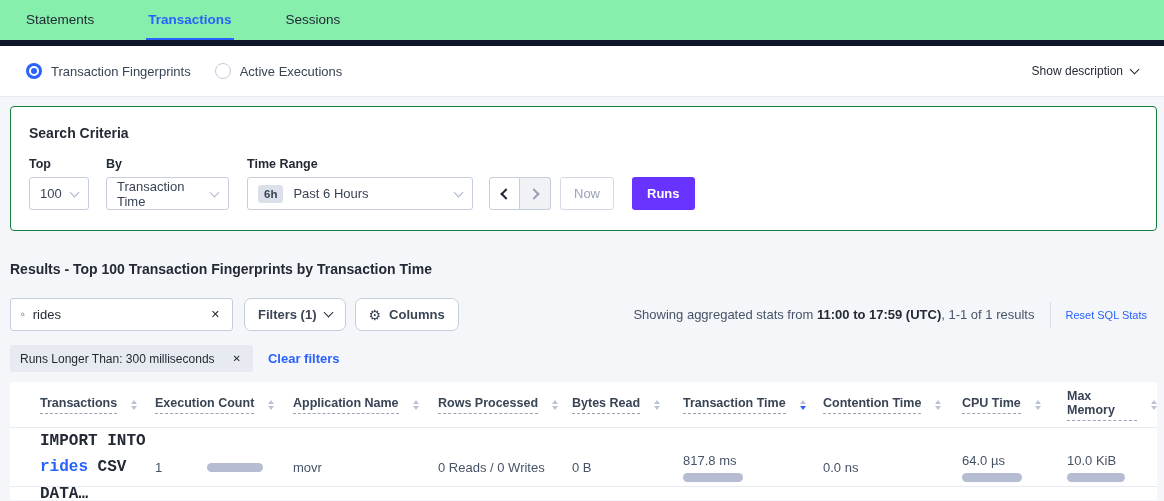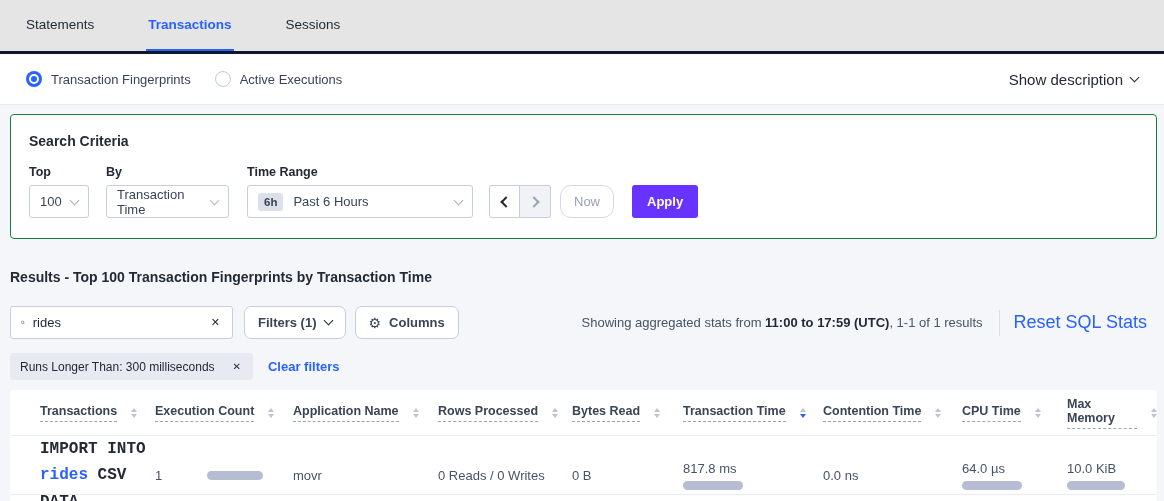--- a/index.html
+++ b/index.html
@@ -1,69 +1,69 @@
 <!DOCTYPE html>
 <html><head>
 <meta charset="utf-8">
 <style>
   * { margin:0; padding:0; box-sizing:border-box; }
   body { font-family:"Liberation Sans", sans-serif; }
   .page { width:1164px; height:501px; background:#F4F6FA; overflow:hidden; font-size:13px; color:#475366; }
 
   
-  .topbar { background:#e5e5e5; height:54px; display:flex; align-items:stretch; padding-left:24px; border-bottom:3px solid #0f172a; }
+  .topbar { background:#86efac; height:46px; display:flex; align-items:stretch; padding-left:24px; border-bottom:6px solid #0f172a; }
   .tab { display:flex; align-items:center; padding:0 2px; margin-right:50px; font-size:13.5px; color:#242A35; cursor:pointer; border-bottom:2.5px solid transparent; }
   .tab.active { color:#2962FF; border-bottom-color:#2962FF; font-weight:bold; }
 
   
   .subbar { background:#fff; height:51px; display:flex; align-items:center; justify-content:space-between; padding:0 26px 0 26px; border-bottom:1px solid #E7ECF3; }
   .radios { display:flex; align-items:center; gap:24px; }
   .radio-opt { display:flex; align-items:center; gap:9px; cursor:pointer; color:#394455; font-size:13px; }
   .radio-on { width:16px; height:16px; border-radius:50%; background:#2962FF; display:flex; align-items:center; justify-content:center; }
   .radio-on .dot { width:10px; height:10px; border-radius:50%; background:#2962FF; border:2px solid #fff; }
   .radio-off { width:16px; height:16px; border-radius:50%; background:#fff; border:1px solid #C3CAD9; }
-  .show-desc { display:flex; align-items:center; gap:8px; color:#242A35; font-size:15px; cursor:pointer; }
+  .show-desc { display:flex; align-items:center; gap:8px; color:#242A35; font-size:12px; cursor:pointer; }
 
   .chev { width:7px; height:7px; border-right:1.6px solid #242A35; border-bottom:1.6px solid #242A35; transform:rotate(45deg); margin-top:-3px; }
   .chev.lt { border-color:#A8B1C7; }
 
   
   .criteria-card { margin:9px 7px 0 10px; background:#fff; border:1px solid #15803d; border-radius:4px; padding:18px 18px 20px 18px; }
   .criteria-title { font-size:14px; font-weight:bold; color:#242A35; }
   .fields { display:flex; align-items:flex-end; margin-top:16px; }
   .field label { display:block; font-size:12.5px; font-weight:bold; color:#242A35; margin-bottom:6px; }
   .select { height:33px; border:1px solid #C6CDDC; border-radius:3px; background:#fff; display:flex; align-items:center; padding:0 10px; cursor:pointer; color:#394455; }
   .select .chev { margin-left:auto; }
   .w-top { width:60px; }
   .tr-badge { background:#DCE0EA; border-radius:3px; font-size:11.5px; font-weight:bold; color:#394455; padding:3px 6px; margin-right:10px; }
   .navgroup { display:flex; margin-left:16px; }
   .navbtn { width:31px; height:33px; border:1px solid #C6CDDC; background:#fff; display:flex; align-items:center; justify-content:center; cursor:pointer; }
   .navbtn.prev { border-radius:3px 0 0 3px; }
   .navbtn.next { border-radius:0 3px 3px 0; border-left:none; background:#F0F2F6; cursor:default; }
   .arrow { width:8px; height:8px; border-right:2.2px solid #242A35; border-bottom:2.2px solid #242A35; }
   .arrow.left { transform:rotate(135deg); margin-left:3px; }
   .arrow.right { transform:rotate(-45deg); border-color:#9AA3B5; margin-right:3px; }
-  .now-btn { height:33px; margin-left:9px; padding:0 13px; border:1px solid #D4D9E4; border-radius:11px; background:#fff; color:#9AA3B5; font-size:13px; cursor:pointer; }
+  .now-btn { height:33px; margin-left:9px; padding:0 13px; border:1px solid #D4D9E4; border-radius:3px; background:#fff; color:#9AA3B5; font-size:13px; cursor:pointer; }
   .apply-btn { height:33px; margin-left:18px; padding:0 15px; border:none; border-radius:3px; background:#6933FF; color:#fff; font-size:13px; font-weight:bold; cursor:pointer; }
 
   
   .results-heading { margin:30px 0 0 10px; font-size:14px; font-weight:bold; color:#242A35; }
   .toolbar { display:flex; align-items:center; margin:21px 7px 0 10px; }
   .search-box { width:223px; height:33px; background:#fff; border:1px solid #C6CDDC; border-radius:3px; display:flex; align-items:center; padding:0 10px; }
   .search-box input { border:none; outline:none; flex:1; font-size:13px; color:#242A35; margin-left:8px; font-family:"Liberation Sans", sans-serif; background:transparent; }
   .clear-x { color:#242A35; font-size:11px; cursor:pointer; padding:2px; }
   .btn-white { height:33px; background:#fff; border:1px solid #C6CDDC; border-radius:7px; display:flex; align-items:center; gap:8px; padding:0 13px; font-size:13px; font-weight:bold; color:#394455; cursor:pointer; }
   .filters-btn { margin-left:11px; }
   .columns-btn { margin-left:9px; }
   .gear { font-size:14px; font-weight:normal; color:#394455; }
   .spacer { flex:1; }
   .stats-text { font-size:13px; color:#475366; }
   .stats-text b { color:#242A35; }
   .vdiv { width:1px; height:26px; background:#D9DEE8; margin:0 14px 0 16px; }
-  .reset-link { color:#2962FF; font-size:18px; cursor:pointer; margin-right:10px; white-space:nowrap; }
+  .reset-link { color:#2962FF; font-size:11px; cursor:pointer; margin-right:10px; white-space:nowrap; }
 
   .chip-row { display:flex; align-items:center; margin:14px 0 0 10px; }
   .chip { background:#E7EAF1; border-radius:3px; padding:6px 10px; font-size:12px; color:#242A35; display:flex; align-items:center; gap:16px; }
   .chip .clear-x { font-size:10px; }
   .clear-filters { color:#2962FF; font-weight:bold; font-size:13px; margin-left:15px; cursor:pointer; }
 
   
   .table-card { margin:10px 7px 0 10px; background:#fff; border-radius:3px; padding-bottom:13px; }
   .tgrid { display:grid; grid-template-columns:115px 138px 145px 134px 111px 140px 139px 105px 1fr; padding-left:30px; }
   .thead { height:46px; align-items:center; border-bottom:1px solid #E7ECF3; }
@@ -141,21 +141,21 @@
       </div>
       <div class="navgroup">
         <div class="navbtn prev">
             <span class="arrow left"></span>
           </div>
         <div class="navbtn next">
             <span class="arrow right"></span>
           </div>
       </div>
       <button class="now-btn">Now</button>
-      <button class="apply-btn">Apply</button>
+      <button class="apply-btn">Runs</button>
     </div>
   </div>
 
   <div class="results-heading">Results - Top 100 Transaction Fingerprints by Transaction Time</div>
 
   <div class="toolbar">
     <div class="search-box">
       <svg width="13" height="13" viewBox="0 0 14 14">
         <circle cx="6" cy="6" r="4.5" fill="none" stroke="#242A35" stroke-width="1.5"></circle>
         <line x1="9.5" y1="9.5" x2="13" y2="13" stroke="#242A35" stroke-width="1.5"></line>

